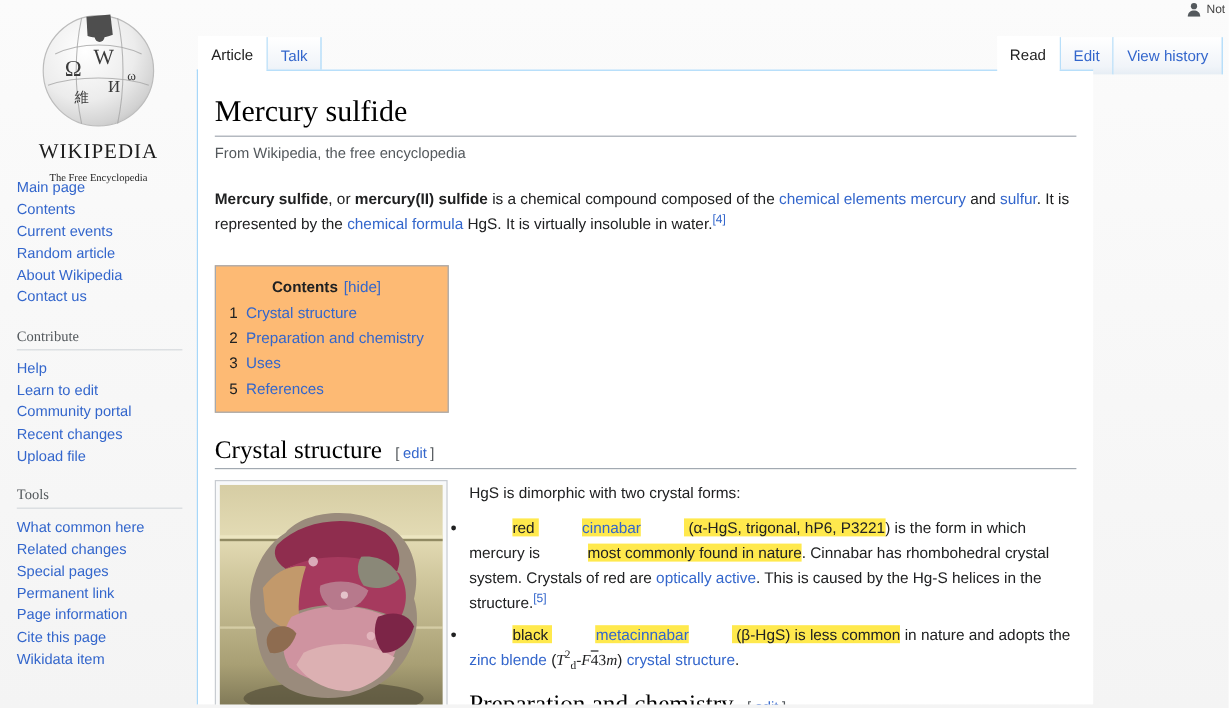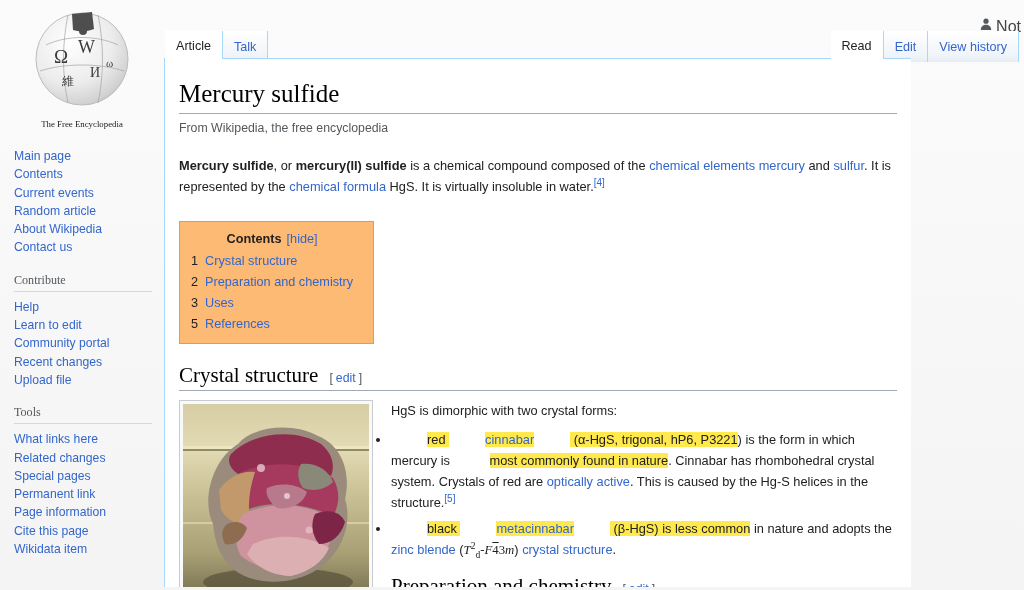--- a/index.html
+++ b/index.html
@@ -4,22 +4,22 @@
 <style>
   :root{
     --link:#3366cc; --highlight:#ffe94d; --tab-border:#a7d7f9; --heading-border:#a2a9b1;
   }
   html,body{margin:0;padding:0;}
   body{font-family:"Liberation Sans",sans-serif;}
   .page{position:relative;width:1024px;height:590px;overflow:hidden;
         background:linear-gradient(180deg,#fbfbfb 0%,#f4f4f4 100%);color:#202122;}
 
   
-  .personal{position:absolute;top:18px;right:3px;display:flex;align-items:flex-start;gap:4px;
-            font-size:16px;color:#444;white-space:nowrap;}
+  .personal{position:absolute;top:2px;right:3px;display:flex;align-items:flex-end;gap:4px;
+            font-size:10px;color:#444;white-space:nowrap;}
   .personal svg{display:block;}
 
   
   .logo{position:absolute;left:14px;top:5px;width:136px;text-align:center;}
   .wordmark{font-family:"Liberation Serif",serif;font-size:17.5px;letter-spacing:.8px;color:#1b1b1b;margin-top:2px;}
   .tagline{font-family:"Liberation Serif",serif;font-size:8.8px;color:#1b1b1b;margin-top:6px;}
 
   
   .sidebar{position:absolute;left:14px;top:141px;width:140px;font-size:12.2px;}
   .sidebar ul{list-style:none;margin:0;padding:0;}
@@ -114,20 +114,21 @@
       <path d="M36,10 C30,38 30,70 36,98" fill="none" stroke="#a5a5a5" stroke-width="0.9" opacity="0.8"></path>
       <path d="M66,10 C72,38 72,70 66,98" fill="none" stroke="#a5a5a5" stroke-width="0.9" opacity="0.8"></path>
       <path d="M40,9 L60,7 L62,24 C55,27 47,27 41,25 Z" fill="#4e4e4e"></path>
       <circle cx="51" cy="26" r="4" fill="#4e4e4e"></circle>
       <text x="22" y="58" font-family="Liberation Serif, serif" font-size="19" fill="#3b3b3b">Ω</text>
       <text x="46" y="48" font-family="Liberation Serif, serif" font-size="18" fill="#3b3b3b">W</text>
       <text x="58" y="72" font-family="Liberation Serif, serif" font-size="14" fill="#3b3b3b">И</text>
       <text x="30" y="80" font-family="DejaVu Sans, sans-serif" font-size="12" fill="#3b3b3b">維</text>
       <text x="74" y="62" font-family="Liberation Serif, serif" font-size="11" fill="#3b3b3b">ω</text>
     </svg>
+    <div class="wordmark">WIKIPEDIA</div>
     <div class="tagline">The Free Encyclopedia</div>
   </div>
 
   <div class="sidebar">
     <div class="portal">
       <ul>
         <li>
             <a>Main page</a>
           </li>
         <li>
@@ -164,21 +165,21 @@
           </li>
         <li>
             <a>Upload file</a>
           </li>
       </ul>
     </div>
     <div class="portal">
       <div class="portal-header">Tools</div>
       <ul>
         <li>
-            <a>What links here</a>
+            <a>What common here</a>
           </li>
         <li>
             <a>Related changes</a>
           </li>
         <li>
             <a>Special pages</a>
           </li>
         <li>
             <a>Permanent link</a>
           </li>

